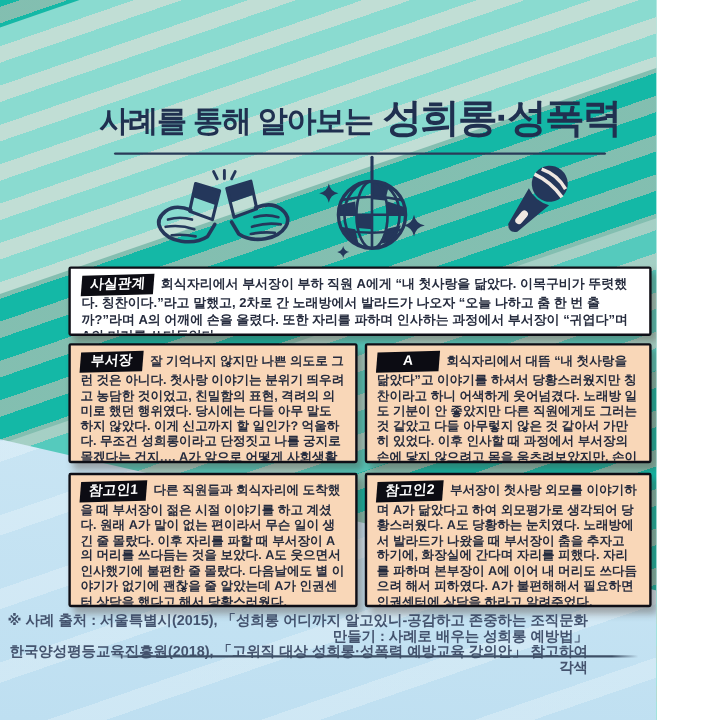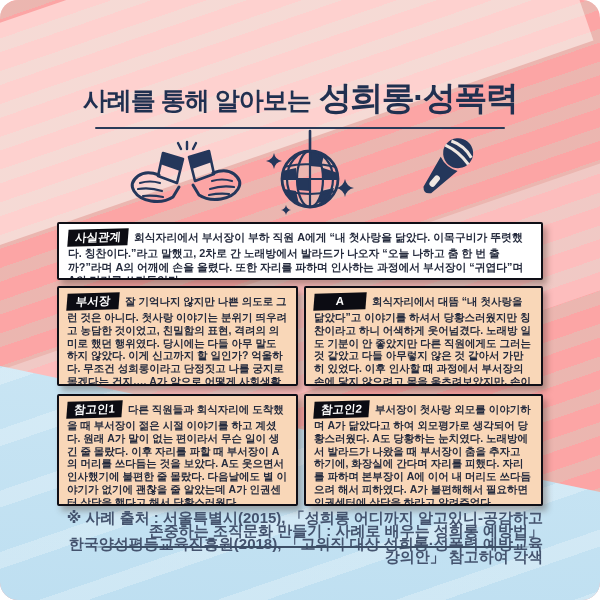--- a/index.html
+++ b/index.html
@@ -1,17 +1,17 @@
 <!DOCTYPE html>
 <html><head>
 <meta charset="utf-8">
 <style>
   html,body{margin:0;padding:0;}
   body{font-family:"Liberation Sans","DejaVu Sans",sans-serif;}
-  .page{position:relative;width:600px;height:600px;overflow:hidden;background:#fca5a5;border-radius:18px;}
+  .page{position:relative;width:547px;height:600px;overflow:hidden;background:#14b8a6;}
 
   
   .bg-stripes{position:absolute;left:-200px;top:-220px;width:1100px;height:900px;
     transform:rotate(-19deg);
     background:repeating-linear-gradient(180deg,rgba(222,196,185,0.55) 0 13px,rgba(222,196,185,0) 13px 31px);}
   .bg-lightband{position:absolute;left:-180px;top:-40px;width:760px;height:210px;
     transform:rotate(-19deg);background:rgba(255,253,250,0.5);}
   .bg-lightband2{position:absolute;left:-120px;top:260px;width:900px;height:120px;
     transform:rotate(-19deg);background:rgba(255,253,250,0.28);}
   .bg-bottom{position:absolute;inset:0;
@@ -49,21 +49,21 @@
     transform:skewX(-6deg) rotate(-1.5deg);vertical-align:baseline;}
 
   .box-facts   {left:57px; top:222px; width:486px; height:58px;}
   .box-manager {left:57px; top:286px; width:241px; height:100px;}
   .box-a       {left:304px;top:286px; width:239px; height:100px;}
   .box-witness1{left:57px; top:394px; width:241px; height:112px;}
   .box-witness2{left:304px;top:394px; width:239px; height:112px;}
 
   
   .source-note{position:absolute;right:57px;top:511px;width:486px;text-align:right;
-    color:#44536E;font-size:15px;line-height:13px;font-weight:700;}
+    color:#44536E;font-size:12px;line-height:13px;font-weight:700;}
   .bottom-rule{position:absolute;left:92px;top:546px;width:440px;height:2px;border-radius:2px;
     background:linear-gradient(90deg,rgba(61,79,102,0) 0%,#3D4F66 5%,#3D4F66 95%,rgba(61,79,102,0) 100%);}
 </style>
 </head>
 <body>
 
 <div class="page">
 
   <div class="bg-stripes"></div>
   <div class="bg-lightband"></div>

